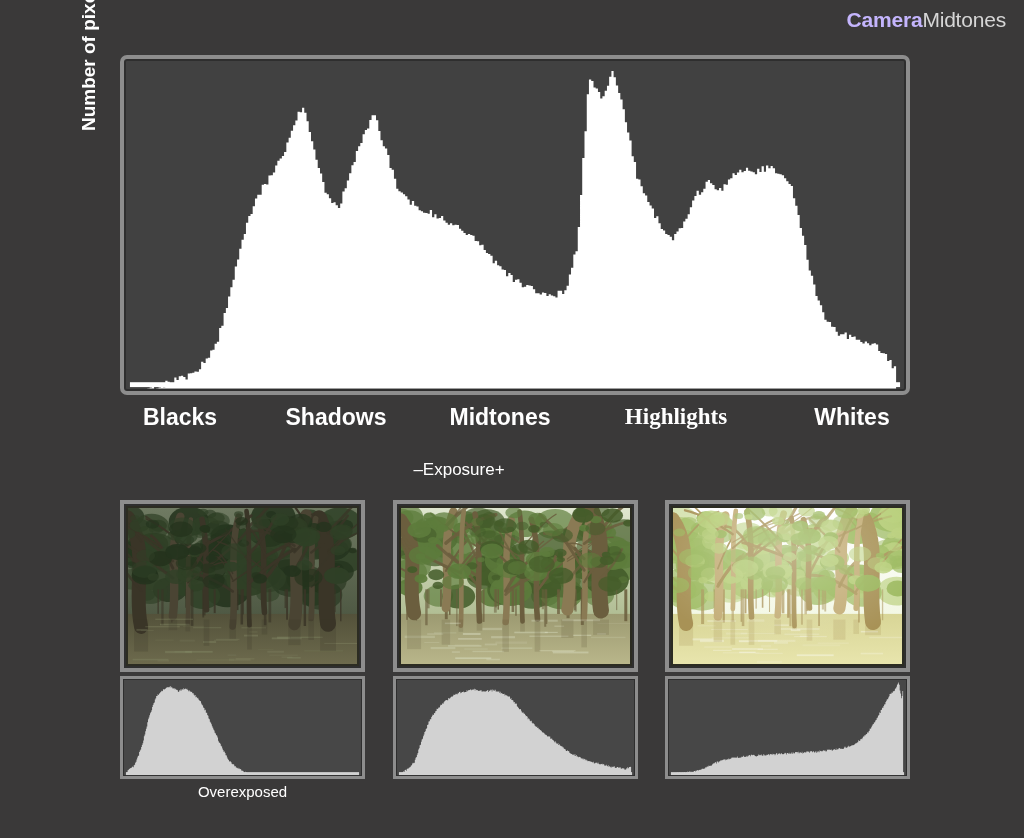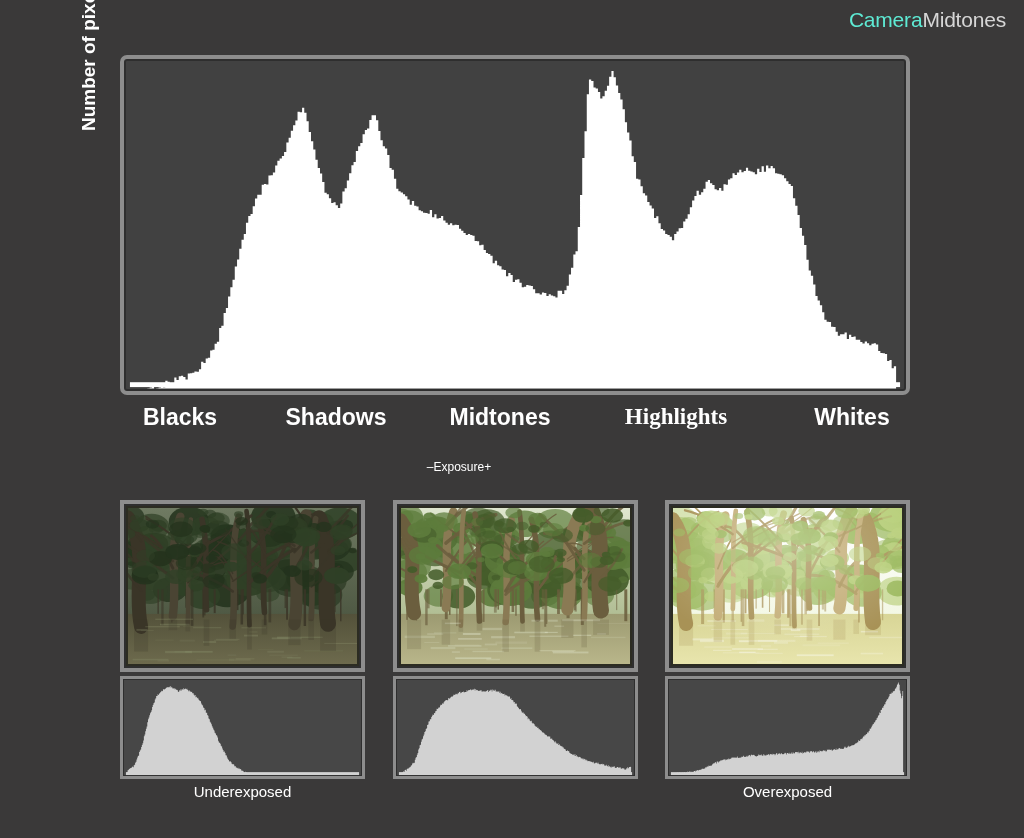--- a/index.html
+++ b/index.html
@@ -18,21 +18,21 @@
 
   
   .brand {
     position: absolute;
     top: 8px;
     right: 18px;
     font-size: 21px;
     letter-spacing: -0.2px;
     white-space: nowrap;
   }
-  .brand .b1 { font-weight: normal; color: #5eead4; }
+  .brand .b1 { font-weight: bold; color: #c4b5fd; }
   .brand .b2 { font-weight: normal; color: #d6d6d6; }
 
   
   .main-wrap {
     position: absolute;
     left: 120px;
     top: 55px;
     width: 790px;
     height: 340px;
   }
@@ -77,21 +77,21 @@
     white-space: nowrap;
     transform: translateX(-50%);
   }
 
   .exposure {
     position: absolute;
     left: 0;
     top: 460px;
     width: 918px;
     text-align: center;
-    font-size: 12px;
+    font-size: 17px;
     color: #ffffff;
   }
 
   
   .thumbs {
     position: absolute;
     left: 120px;
     top: 500px;
     width: 790px;
     height: 175px;
@@ -1105,15 +1105,14 @@
     </div>
     <div class="mini">
       <svg viewBox="0 0 245 100" preserveAspectRatio="none">
         <path d="M 4 99 L 4.0 99.0 L 4.7 99.0 L 4.7 97.2 L 5.4 97.2 L 5.4 97.5 L 6.1 97.5 L 6.1 98.0 L 6.8 98.0 L 6.8 96.8 L 7.5 96.8 L 7.5 97.7 L 8.2 97.7 L 8.2 97.4 L 8.9 97.4 L 8.9 96.6 L 9.6 96.6 L 9.6 96.5 L 10.3 96.5 L 10.3 98.0 L 11.0 98.0 L 11.0 96.6 L 11.7 96.6 L 11.7 96.2 L 12.4 96.2 L 12.4 97.3 L 13.1 97.3 L 13.1 96.7 L 13.8 96.7 L 13.8 97.7 L 14.5 97.7 L 14.5 96.3 L 15.2 96.3 L 15.2 96.9 L 15.9 96.9 L 15.9 96.4 L 16.5 96.4 L 16.5 95.9 L 17.2 95.9 L 17.2 97.3 L 17.9 97.3 L 17.9 96.6 L 18.6 96.6 L 18.6 96.1 L 19.3 96.1 L 19.3 96.7 L 20.0 96.7 L 20.0 95.4 L 20.7 95.4 L 20.7 96.0 L 21.4 96.0 L 21.4 95.8 L 22.1 95.8 L 22.1 94.9 L 22.8 94.9 L 22.8 96.5 L 23.5 96.5 L 23.5 96.1 L 24.2 96.1 L 24.2 95.3 L 24.9 95.3 L 24.9 95.8 L 25.6 95.8 L 25.6 95.9 L 26.3 95.9 L 26.3 94.8 L 27.0 94.8 L 27.0 94.9 L 27.7 94.9 L 27.7 95.4 L 28.4 95.4 L 28.4 94.4 L 29.1 94.4 L 29.1 94.5 L 29.8 94.5 L 29.8 93.8 L 30.5 93.8 L 30.5 94.4 L 31.2 94.4 L 31.2 94.1 L 31.9 94.1 L 31.9 93.7 L 32.6 93.7 L 32.6 93.2 L 33.3 93.2 L 33.3 93.9 L 34.0 93.9 L 34.0 93.1 L 34.7 93.1 L 34.7 92.2 L 35.4 92.2 L 35.4 92.7 L 36.1 92.7 L 36.1 92.6 L 36.8 92.6 L 36.8 92.4 L 37.5 92.4 L 37.5 91.9 L 38.2 91.9 L 38.2 91.1 L 38.9 91.1 L 38.9 91.3 L 39.5 91.3 L 39.5 90.4 L 40.2 90.4 L 40.2 90.1 L 40.9 90.1 L 40.9 90.2 L 41.6 90.2 L 41.6 89.3 L 42.3 89.3 L 42.3 89.8 L 43.0 89.8 L 43.0 89.4 L 43.7 89.4 L 43.7 89.4 L 44.4 89.4 L 44.4 89.3 L 45.1 89.3 L 45.1 88.2 L 45.8 88.2 L 45.8 87.3 L 46.5 87.3 L 46.5 86.9 L 47.2 86.9 L 47.2 86.8 L 47.9 86.8 L 47.9 86.1 L 48.6 86.1 L 48.6 85.6 L 49.3 85.6 L 49.3 87.1 L 50.0 87.1 L 50.0 85.1 L 50.7 85.1 L 50.7 85.1 L 51.4 85.1 L 51.4 86.2 L 52.1 86.2 L 52.1 85.1 L 52.8 85.1 L 52.8 84.8 L 53.5 84.8 L 53.5 84.0 L 54.2 84.0 L 54.2 83.8 L 54.9 83.8 L 54.9 84.0 L 55.6 84.0 L 55.6 83.4 L 56.3 83.4 L 56.3 82.9 L 57.0 82.9 L 57.0 83.3 L 57.7 83.3 L 57.7 82.7 L 58.4 82.7 L 58.4 83.8 L 59.1 83.8 L 59.1 82.4 L 59.8 82.4 L 59.8 83.5 L 60.5 83.5 L 60.5 82.7 L 61.2 82.7 L 61.2 82.9 L 61.9 82.9 L 61.9 81.9 L 62.6 81.9 L 62.6 82.7 L 63.3 82.7 L 63.3 82.3 L 63.9 82.3 L 63.9 82.2 L 64.6 82.2 L 64.6 81.8 L 65.3 81.8 L 65.3 80.6 L 66.0 80.6 L 66.0 81.1 L 66.7 81.1 L 66.7 81.3 L 67.4 81.3 L 67.4 80.3 L 68.1 80.3 L 68.1 81.5 L 68.8 81.5 L 68.8 81.0 L 69.5 81.0 L 69.5 81.3 L 70.2 81.3 L 70.2 80.9 L 70.9 80.9 L 70.9 80.0 L 71.6 80.0 L 71.6 81.4 L 72.3 81.4 L 72.3 81.2 L 73.0 81.2 L 73.0 81.2 L 73.7 81.2 L 73.7 80.8 L 74.4 80.8 L 74.4 81.1 L 75.1 81.1 L 75.1 80.1 L 75.8 80.1 L 75.8 80.4 L 76.5 80.4 L 76.5 80.0 L 77.2 80.0 L 77.2 79.2 L 77.9 79.2 L 77.9 80.5 L 78.6 80.5 L 78.6 79.8 L 79.3 79.8 L 79.3 80.5 L 80.0 80.5 L 80.0 79.8 L 80.7 79.8 L 80.7 79.2 L 81.4 79.2 L 81.4 80.1 L 82.1 80.1 L 82.1 79.1 L 82.8 79.1 L 82.8 78.6 L 83.5 78.6 L 83.5 78.4 L 84.2 78.4 L 84.2 79.7 L 84.9 79.7 L 84.9 78.0 L 85.6 78.0 L 85.6 78.0 L 86.3 78.0 L 86.3 78.6 L 86.9 78.6 L 86.9 78.3 L 87.6 78.3 L 87.6 78.2 L 88.3 78.2 L 88.3 78.7 L 89.0 78.7 L 89.0 79.4 L 89.7 79.4 L 89.7 79.7 L 90.4 79.7 L 90.4 79.8 L 91.1 79.8 L 91.1 79.3 L 91.8 79.3 L 91.8 79.1 L 92.5 79.1 L 92.5 77.9 L 93.2 77.9 L 93.2 78.7 L 93.9 78.7 L 93.9 78.1 L 94.6 78.1 L 94.6 78.6 L 95.3 78.6 L 95.3 77.8 L 96.0 77.8 L 96.0 78.9 L 96.7 78.9 L 96.7 79.2 L 97.4 79.2 L 97.4 77.5 L 98.1 77.5 L 98.1 79.0 L 98.8 79.0 L 98.8 78.2 L 99.5 78.2 L 99.5 78.9 L 100.2 78.9 L 100.2 78.8 L 100.9 78.8 L 100.9 78.0 L 101.6 78.0 L 101.6 78.3 L 102.3 78.3 L 102.3 77.6 L 103.0 77.6 L 103.0 77.5 L 103.7 77.5 L 103.7 78.6 L 104.4 78.6 L 104.4 77.4 L 105.1 77.4 L 105.1 77.6 L 105.8 77.6 L 105.8 77.6 L 106.5 77.6 L 106.5 78.1 L 107.2 78.1 L 107.2 77.1 L 107.9 77.1 L 107.9 77.6 L 108.6 77.6 L 108.6 77.2 L 109.3 77.2 L 109.3 78.5 L 110.0 78.5 L 110.0 77.7 L 110.7 77.7 L 110.7 76.6 L 111.3 76.6 L 111.3 76.6 L 112.0 76.6 L 112.0 78.0 L 112.7 78.0 L 112.7 77.3 L 113.4 77.3 L 113.4 76.5 L 114.1 76.5 L 114.1 76.9 L 114.8 76.9 L 114.8 77.5 L 115.5 77.5 L 115.5 76.8 L 116.2 76.8 L 116.2 76.5 L 116.9 76.5 L 116.9 77.5 L 117.6 77.5 L 117.6 77.4 L 118.3 77.4 L 118.3 77.6 L 119.0 77.6 L 119.0 76.7 L 119.7 76.7 L 119.7 76.0 L 120.4 76.0 L 120.4 76.6 L 121.1 76.6 L 121.1 77.8 L 121.8 77.8 L 121.8 76.4 L 122.5 76.4 L 122.5 76.3 L 123.2 76.3 L 123.2 77.0 L 123.9 77.0 L 123.9 76.0 L 124.6 76.0 L 124.6 77.4 L 125.3 77.4 L 125.3 76.9 L 126.0 76.9 L 126.0 76.7 L 126.7 76.7 L 126.7 75.5 L 127.4 75.5 L 127.4 77.1 L 128.1 77.1 L 128.1 75.8 L 128.8 75.8 L 128.8 76.8 L 129.5 76.8 L 129.5 76.6 L 130.2 76.6 L 130.2 75.2 L 130.9 75.2 L 130.9 75.6 L 131.6 75.6 L 131.6 75.2 L 132.3 75.2 L 132.3 75.2 L 133.0 75.2 L 133.0 76.6 L 133.7 76.6 L 133.7 75.1 L 134.4 75.1 L 134.4 76.6 L 135.0 76.6 L 135.0 75.5 L 135.7 75.5 L 135.7 75.8 L 136.4 75.8 L 136.4 76.3 L 137.1 76.3 L 137.1 75.1 L 137.8 75.1 L 137.8 76.9 L 138.5 76.9 L 138.5 76.2 L 139.2 76.2 L 139.2 75.4 L 139.9 75.4 L 139.9 75.4 L 140.6 75.4 L 140.6 75.9 L 141.3 75.9 L 141.3 75.6 L 142.0 75.6 L 142.0 74.6 L 142.7 74.6 L 142.7 74.7 L 143.4 74.7 L 143.4 74.9 L 144.1 74.9 L 144.1 74.8 L 144.8 74.8 L 144.8 76.0 L 145.5 76.0 L 145.5 74.8 L 146.2 74.8 L 146.2 74.3 L 146.9 74.3 L 146.9 74.6 L 147.6 74.6 L 147.6 75.4 L 148.3 75.4 L 148.3 74.8 L 149.0 74.8 L 149.0 74.5 L 149.7 74.5 L 149.7 75.9 L 150.4 75.9 L 150.4 75.5 L 151.1 75.5 L 151.1 74.5 L 151.8 74.5 L 151.8 76.0 L 152.5 76.0 L 152.5 74.6 L 153.2 74.6 L 153.2 75.5 L 153.9 75.5 L 153.9 74.5 L 154.6 74.5 L 154.6 75.6 L 155.3 75.6 L 155.3 73.7 L 156.0 73.7 L 156.0 74.3 L 156.7 74.3 L 156.7 74.6 L 157.4 74.6 L 157.4 74.5 L 158.1 74.5 L 158.1 74.6 L 158.7 74.6 L 158.7 73.7 L 159.4 73.7 L 159.4 73.4 L 160.1 73.4 L 160.1 74.0 L 160.8 74.0 L 160.8 73.6 L 161.5 73.6 L 161.5 74.7 L 162.2 74.7 L 162.2 74.4 L 162.9 74.4 L 162.9 72.8 L 163.6 72.8 L 163.6 73.1 L 164.3 73.1 L 164.3 72.7 L 165.0 72.7 L 165.0 72.9 L 165.7 72.9 L 165.7 72.8 L 166.4 72.8 L 166.4 73.3 L 167.1 73.3 L 167.1 72.6 L 167.8 72.6 L 167.8 73.6 L 168.5 73.6 L 168.5 73.6 L 169.2 73.6 L 169.2 73.0 L 169.9 73.0 L 169.9 72.4 L 170.6 72.4 L 170.6 72.5 L 171.3 72.5 L 171.3 73.3 L 172.0 73.3 L 172.0 71.6 L 172.7 71.6 L 172.7 73.3 L 173.4 73.3 L 173.4 72.3 L 174.1 72.3 L 174.1 72.5 L 174.8 72.5 L 174.8 71.5 L 175.5 71.5 L 175.5 71.2 L 176.2 71.2 L 176.2 71.8 L 176.9 71.8 L 176.9 72.0 L 177.6 72.0 L 177.6 72.0 L 178.3 72.0 L 178.3 72.2 L 179.0 72.2 L 179.0 71.9 L 179.7 71.9 L 179.7 71.9 L 180.4 71.9 L 180.4 70.6 L 181.1 70.6 L 181.1 69.7 L 181.8 69.7 L 181.8 70.7 L 182.4 70.7 L 182.4 70.8 L 183.1 70.8 L 183.1 70.8 L 183.8 70.8 L 183.8 69.9 L 184.5 69.9 L 184.5 68.9 L 185.2 68.9 L 185.2 69.8 L 185.9 69.8 L 185.9 69.5 L 186.6 69.5 L 186.6 69.4 L 187.3 69.4 L 187.3 69.0 L 188.0 69.0 L 188.0 68.4 L 188.7 68.4 L 188.7 68.3 L 189.4 68.3 L 189.4 68.4 L 190.1 68.4 L 190.1 68.1 L 190.8 68.1 L 190.8 67.5 L 191.5 67.5 L 191.5 66.9 L 192.2 66.9 L 192.2 66.0 L 192.9 66.0 L 192.9 66.2 L 193.6 66.2 L 193.6 65.4 L 194.3 65.4 L 194.3 65.1 L 195.0 65.1 L 195.0 63.2 L 195.7 63.2 L 195.7 63.9 L 196.4 63.9 L 196.4 63.6 L 197.1 63.6 L 197.1 62.1 L 197.8 62.1 L 197.8 61.7 L 198.5 61.7 L 198.5 62.0 L 199.2 62.0 L 199.2 60.5 L 199.9 60.5 L 199.9 59.2 L 200.6 59.2 L 200.6 59.4 L 201.3 59.4 L 201.3 58.0 L 202.0 58.0 L 202.0 58.1 L 202.7 58.1 L 202.7 57.0 L 203.4 57.0 L 203.4 56.8 L 204.1 56.8 L 204.1 54.9 L 204.8 54.9 L 204.8 55.7 L 205.4 55.7 L 205.4 54.2 L 206.1 54.2 L 206.1 53.4 L 206.8 53.4 L 206.8 51.0 L 207.5 51.0 L 207.5 51.3 L 208.2 51.3 L 208.2 49.8 L 208.9 49.8 L 208.9 48.3 L 209.6 48.3 L 209.6 47.0 L 210.3 47.0 L 210.3 46.3 L 211.0 46.3 L 211.0 44.9 L 211.7 44.9 L 211.7 44.6 L 212.4 44.6 L 212.4 42.7 L 213.1 42.7 L 213.1 42.2 L 213.8 42.2 L 213.8 40.4 L 214.5 40.4 L 214.5 39.7 L 215.2 39.7 L 215.2 37.8 L 215.9 37.8 L 215.9 37.1 L 216.6 37.1 L 216.6 34.6 L 217.3 34.6 L 217.3 35.0 L 218.0 35.0 L 218.0 32.0 L 218.7 32.0 L 218.7 31.6 L 219.4 31.6 L 219.4 29.7 L 220.1 29.7 L 220.1 29.6 L 220.8 29.6 L 220.8 27.9 L 221.5 27.9 L 221.5 26.4 L 222.2 26.4 L 222.2 26.0 L 222.9 26.0 L 222.9 23.6 L 223.6 23.6 L 223.6 22.3 L 224.3 22.3 L 224.3 21.0 L 225.0 21.0 L 225.0 20.9 L 225.7 20.9 L 225.7 19.2 L 226.4 19.2 L 226.4 17.7 L 227.1 17.7 L 227.1 15.5 L 227.8 15.5 L 227.8 15.2 L 228.5 15.2 L 228.5 15.1 L 229.1 15.1 L 229.1 13.9 L 229.8 13.9 L 229.8 14.2 L 230.5 14.2 L 230.5 12.6 L 231.2 12.6 L 231.2 12.5 L 231.9 12.5 L 231.9 12.2 L 232.6 12.2 L 232.6 10.0 L 233.3 10.0 L 233.3 9.6 L 234.0 9.6 L 234.0 8.0 L 234.7 8.0 L 234.7 5.8 L 235.4 5.8 L 235.4 5.0 L 236.1 5.0 L 236.1 3.5 L 236.8 3.5 L 236.8 5.8 L 237.5 5.8 L 237.5 11.8 L 238.2 11.8 L 238.2 14.9 L 238.9 14.9 L 238.9 19.9 L 239.6 19.9 L 239.6 17.4 L 240.3 17.4 L 240.3 12.3 L 241.0 12.3 L 241.0 5.1 L 241.0 5.1 L 241 99 Z" fill="#d2d2d2"></path>
         <rect x="3" y="96" width="239" height="3" fill="#d2d2d2"></rect>
       </svg>
     </div>
   </div>
 
 <div class="captions" id="captions">
-    <span>Underexposed</span>
     <span>Overexposed</span>
   </div>
 
 </body></html>

